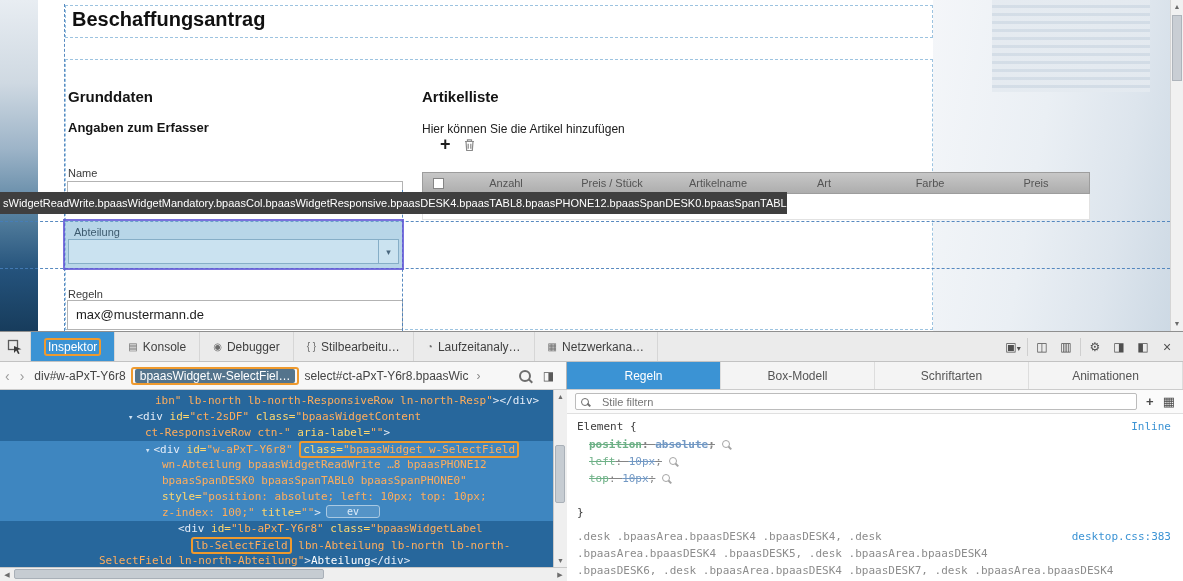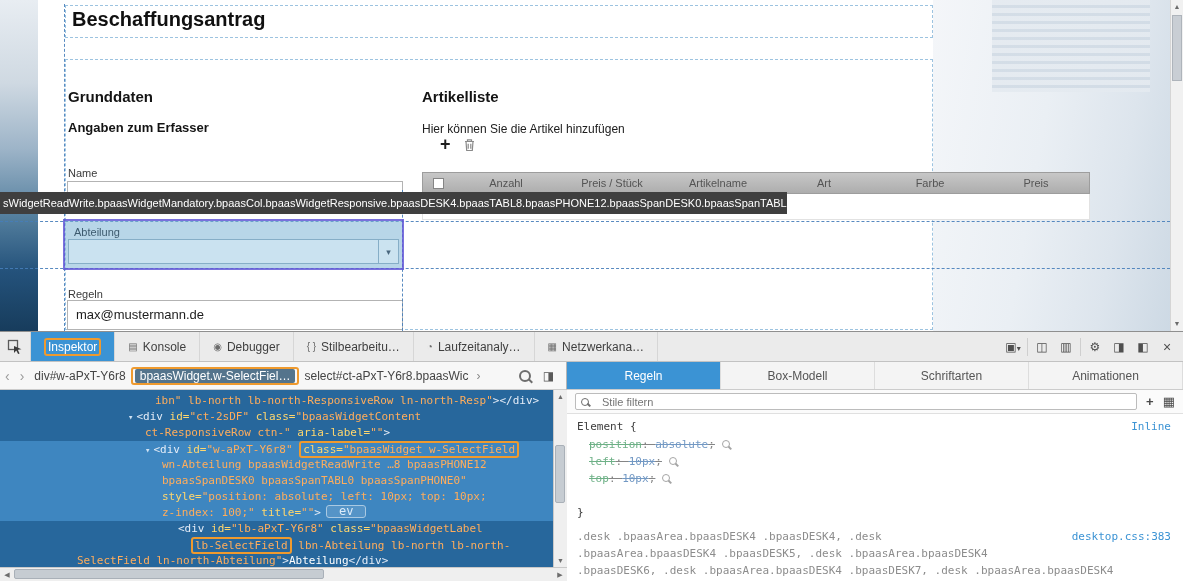--- a/index.html
+++ b/index.html
@@ -73,22 +73,22 @@
   .mag.small::after{width:4px;height:1.5px;right:-3px;bottom:-1px;}
   .markup{position:absolute;left:0;top:58px;width:553px;height:177px;background:#27679c;overflow:hidden;
     font-family:"DejaVu Sans Mono",monospace;font-size:11px;color:#e8f1fa;}
   .msel{position:absolute;left:0;top:51px;width:553px;height:80px;background:#3e86c0;}
   .mline{position:absolute;left:0;width:100%;height:16px;line-height:16px;white-space:nowrap;box-sizing:border-box;}
   .ar{color:#cfe2f3;font-size:9px;margin-right:3px;}
   .tg{color:#e4ecf7;}
   .an{color:#ffd76e;}
   .av{color:#ffad5c;}
   .tx{color:#ffffff;}
-  .evb{display:inline-block;margin-left:5px;padding:0 12px;border:1px solid #a9c9e2;border-radius:3px;
-    font-size:12px;line-height:11px;color:#dcecfa;background:rgba(255,255,255,.12);vertical-align:1px;}
+  .evb{display:inline-block;margin-left:5px;padding:0 20px;border:1px solid #a9c9e2;border-radius:3px;
+    font-size:10px;line-height:11px;color:#dcecfa;background:rgba(255,255,255,.12);vertical-align:1px;}
   .vscroll{position:absolute;left:553px;top:58px;width:14px;height:177px;background:#efefef;border-left:1px solid #c9c9c9;box-sizing:border-box;}
   .vs-arrow{position:absolute;left:0;width:13px;height:13px;font-size:7px;color:#6d6d6d;text-align:center;line-height:13px;}
   .vs-thumb{position:absolute;left:1px;top:55px;width:10px;height:58px;background:#c6ccd2;border:1px solid #a9b0b8;border-radius:2px;box-sizing:border-box;}
   .hscroll{position:absolute;left:0;top:235px;width:567px;height:14px;background:#efefef;border-top:1px solid #c9c9c9;box-sizing:border-box;}
   .hs-arrow{position:absolute;top:0;width:14px;height:13px;font-size:7px;color:#6d6d6d;text-align:center;line-height:13px;}
   .hs-thumb{position:absolute;left:14px;top:1px;width:310px;height:10px;background:#c6ccd2;border:1px solid #a9b0b8;border-radius:2px;box-sizing:border-box;}
   .sidebar{position:absolute;left:567px;top:30px;width:616px;height:219px;background:#fff;}
   .sb-tabs{position:absolute;left:0;top:0;width:616px;height:28px;background:#f4f4f4;border-bottom:1px solid #ccc;display:flex;box-sizing:border-box;}
   .sb-tab{flex:1;display:flex;align-items:center;justify-content:center;font-size:12px;color:#555;border-right:1px solid #ddd;}
   .sb-tab.active{background:#3b93d4;color:#fff;}
@@ -271,21 +271,21 @@
       </div>
       <div class="mline" style="top:115px;padding-left:162px;">
         <span class="av">z-index: 100;"</span><span class="an"> title=</span><span class="av">""</span><span class="tg">&gt;</span><span class="evb">ev</span>
       </div>
       <div class="mline" style="top:131px;padding-left:178px;">
         <span class="tg">&lt;div</span><span class="an"> id=</span><span class="av">"lb-aPxT-Y6r8"</span><span class="an"> class=</span><span class="av">"bpaasWidgetLabel</span>
       </div>
       <div class="mline" style="top:147px;padding-left:191px;">
         <span class="obox"><span class="av">lb-SelectField</span></span><span class="av"> lbn-Abteilung lb-north lb-north-</span>
       </div>
-      <div class="mline" style="top:163px;padding-left:77px;">
+      <div class="mline" style="top:163px;padding-left:99px;">
         <span class="av">SelectField ln-north-Abteilung"</span><span class="tg">&gt;</span><span class="tx">Abteilung</span><span class="tg">&lt;/div&gt;</span>
       </div>
     </div>
 
     <div class="vscroll">
       <span class="vs-arrow" style="top:0;">▲</span>
       <span class="vs-thumb"></span>
       <span class="vs-arrow" style="bottom:0;">▼</span>
     </div>
     <div class="hscroll">
@@ -307,21 +307,21 @@
           <input class="filter-input" placeholder="Stile filtern" style="">
         </span>
         <span class="fb-icon" style="font-weight:bold;">+</span>
         <span class="fb-icon">▦</span>
       </div>
       <div class="rules">
         <div class="rline" style="top:4px;">
           <span class="sel-el">Element</span>&nbsp;<span class="sel-el">{</span>
           <span class="inline-lbl">Inline</span>
         </div>
-        <div class="rline struckline" style="top:22px;padding-left:12px;">
+        <div class="rline struckline" style="top:22px;padding-left:12px;font-weight:bold;">
           <span class="pn">position</span><span class="pv">absolute</span><span class="mag small"></span>
         </div>
         <div class="rline struckline" style="top:39px;padding-left:12px;">
           <span class="pn">left</span><span class="pv">10px</span><span class="mag small"></span>
         </div>
         <div class="rline struckline" style="top:56px;padding-left:12px;">
           <span class="pn">top</span><span class="pv">10px</span><span class="mag small"></span>
         </div>
         <div class="rline" style="top:90px;">}</div>
         <div class="rline gray" style="top:114px;">

